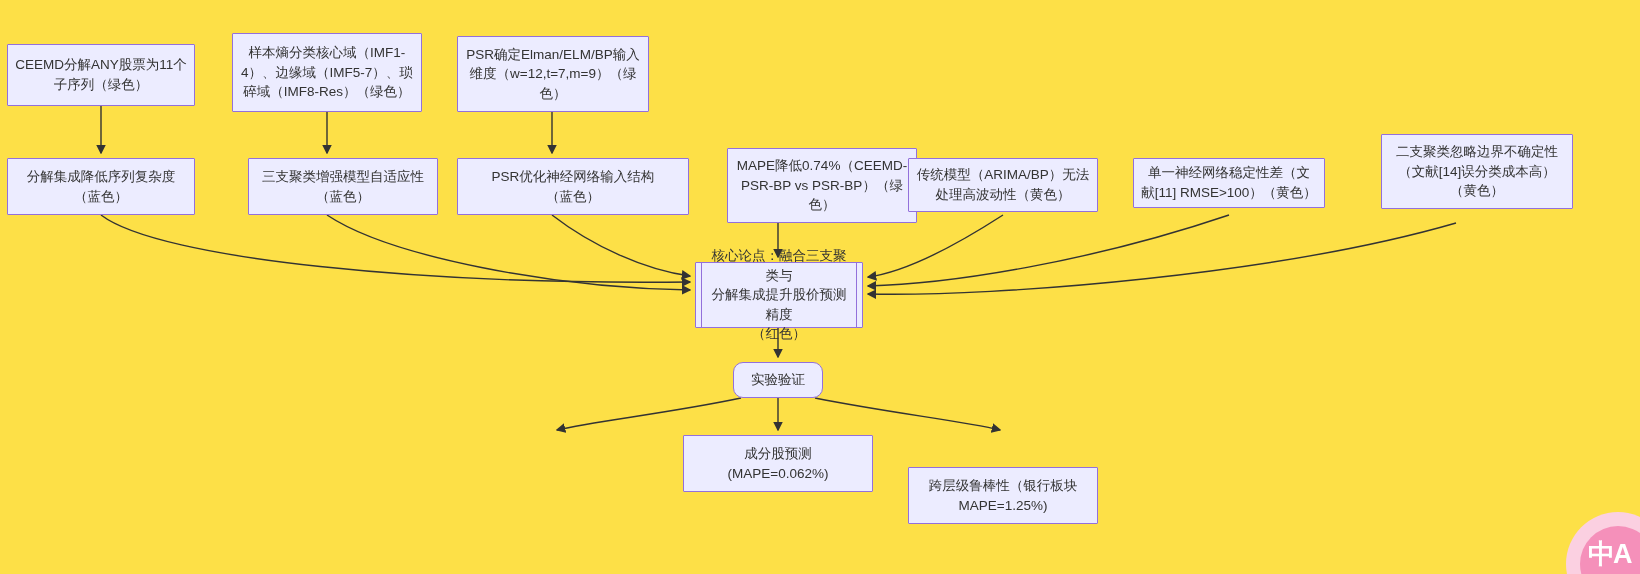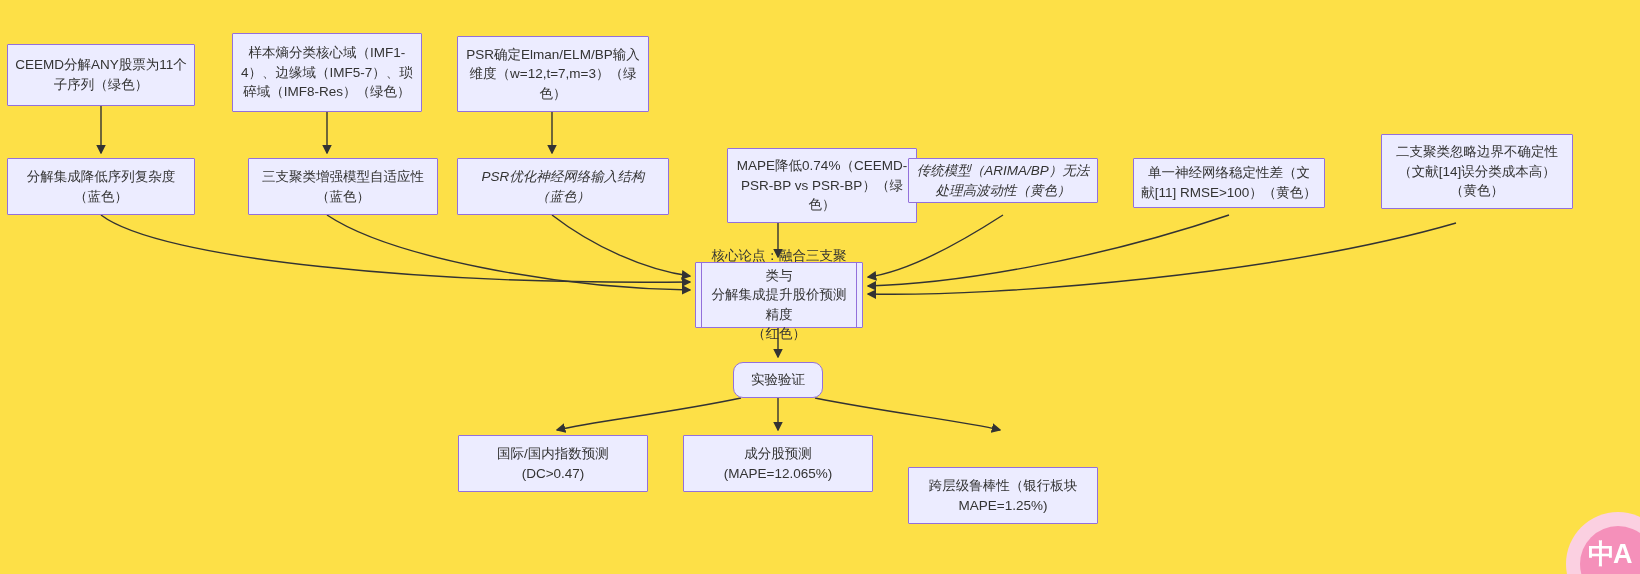--- a/index.html
+++ b/index.html
@@ -23,23 +23,23 @@
   }
   .node.subroutine::before { left:5px; }
   .node.subroutine::after  { right:5px; }
 
   
   #n-ceemd       { left:7px;    top:44px;  width:188px; height:62px; }
   #n-entropy     { left:232px;  top:33px;  width:190px; height:79px; }
   #n-psr-dim     { left:457px;  top:36px;  width:192px; height:76px; }
   #n-decomp      { left:7px;    top:158px; width:188px; height:57px; }
   #n-three-way   { left:232px;  top:158px; width:190px; height:57px;margin-left:16px; }
-  #n-psr-opt     { left:457px;  top:158px; width:212px; height:57px;font-style:italic; }
+  #n-psr-opt     { left:457px;  top:158px; width:232px; height:57px; }
   #n-mape        { left:683px;  top:148px; width:190px; height:75px;margin-left:44px; }
-  #n-traditional { left:908px;  top:158px; width:190px; height:45px;font-style:italic; }
+  #n-traditional { left:908px;  top:158px; width:190px; height:54px; }
   #n-single-nn   { left:1133px; top:158px; width:192px; height:50px; }
   #n-two-way     { left:1360px; top:134px; width:192px; height:75px;margin-left:21px; }
   #n-core        { left:695px;  top:262px; width:168px; height:66px; }
   #n-experiment  { left:733px;  top:362px; width:90px;  height:36px;border-radius:10px; }
   #n-index-pred  { left:458px;  top:435px; width:190px; height:57px; }
   #n-comp-pred   { left:683px;  top:435px; width:190px; height:57px; }
   #n-robustness  { left:908px;  top:435px; width:190px; height:57px;margin-top:32px; }
 
   
   .float-badge {
@@ -83,21 +83,21 @@
       <path marker-end="url(#arrow)" d="M815,398 C890,413 963,421 1000,430"></path>
     </g>
   </svg>
 
   <div class="node" id="n-ceemd">CEEMD分解ANY股票为11个
 子序列（绿色）</div>
   <div class="node" id="n-entropy">样本熵分类核心域（IMF1-
 4）、边缘域（IMF5-7）、琐
 碎域（IMF8-Res）（绿色）</div>
   <div class="node" id="n-psr-dim">PSR确定Elman/ELM/BP输入
-维度（w=12,t=7,m=3）（绿
+维度（w=12,t=7,m=9）（绿
 色）</div>
   <div class="node" id="n-decomp">分解集成降低序列复杂度
 （蓝色）</div>
   <div class="node" id="n-three-way">三支聚类增强模型自适应性
 （蓝色）</div>
   <div class="node" id="n-psr-opt">PSR优化神经网络输入结构
 （蓝色）</div>
   <div class="node" id="n-mape">MAPE降低0.74%（CEEMD-
 PSR-BP vs PSR-BP）（绿
 色）</div>
@@ -105,24 +105,22 @@
 处理高波动性（黄色）</div>
   <div class="node" id="n-single-nn">单一神经网络稳定性差（文
 献[11] RMSE&gt;100）（黄色）</div>
   <div class="node" id="n-two-way">二支聚类忽略边界不确定性
 （文献[14]误分类成本高）
 （黄色）</div>
   <div class="node subroutine" id="n-core">核心论点：融合三支聚类与
 分解集成提升股价预测精度
 （红色）</div>
   <div class="node" id="n-experiment">实验验证</div>
-  <div class="node" id="n-index-pred">国际/国内指数预测
-(DC&gt;0.47)</div>
   <div class="node" id="n-comp-pred">成分股预测
-(MAPE=12.065%)</div>
+(MAPE=0.062%)</div>
   <div class="node" id="n-robustness">跨层级鲁棒性（银行板块
 MAPE=1.25%)</div>
 
   <div class="float-badge">
     <div class="inner">中A</div>
   </div>
 
 </div>
 
 </body></html>

